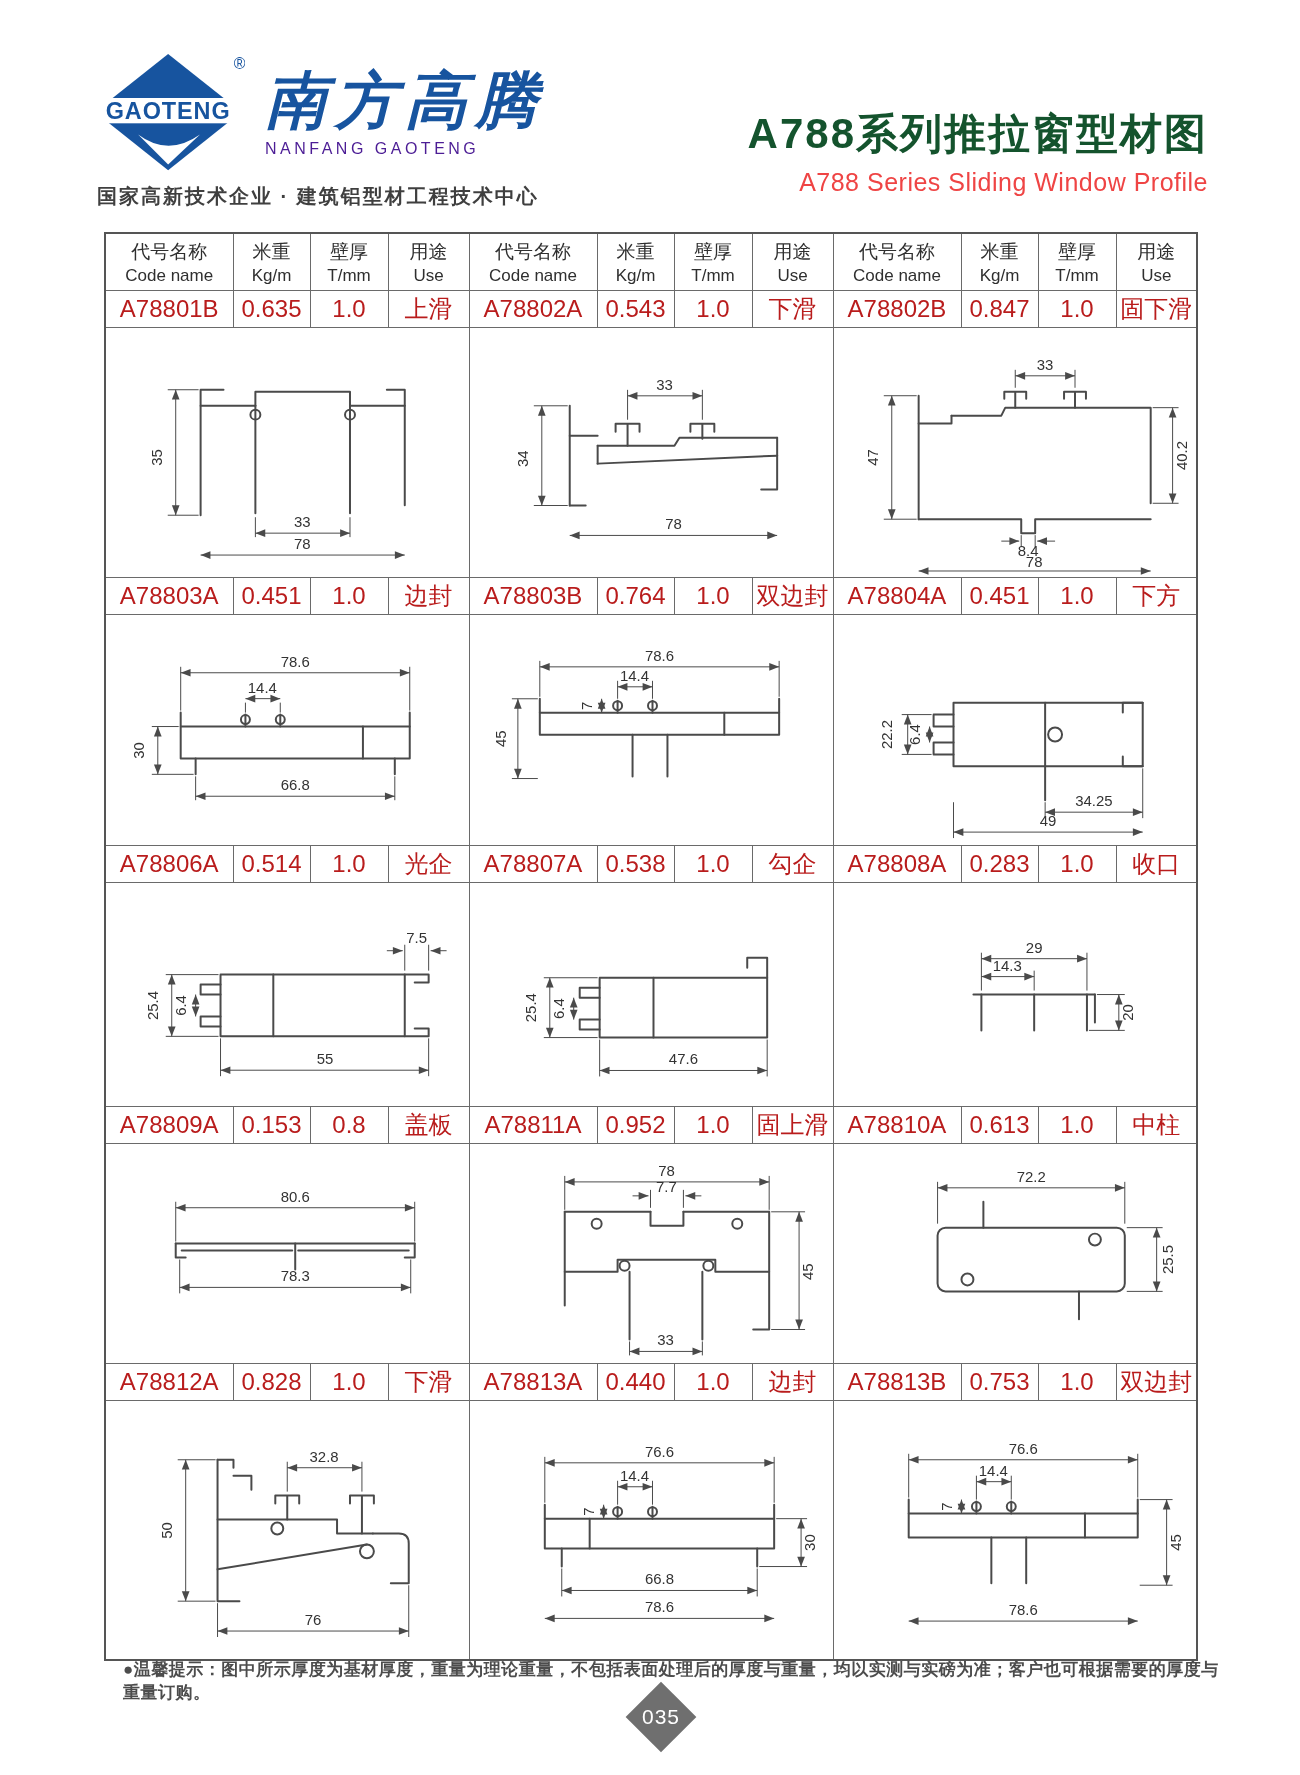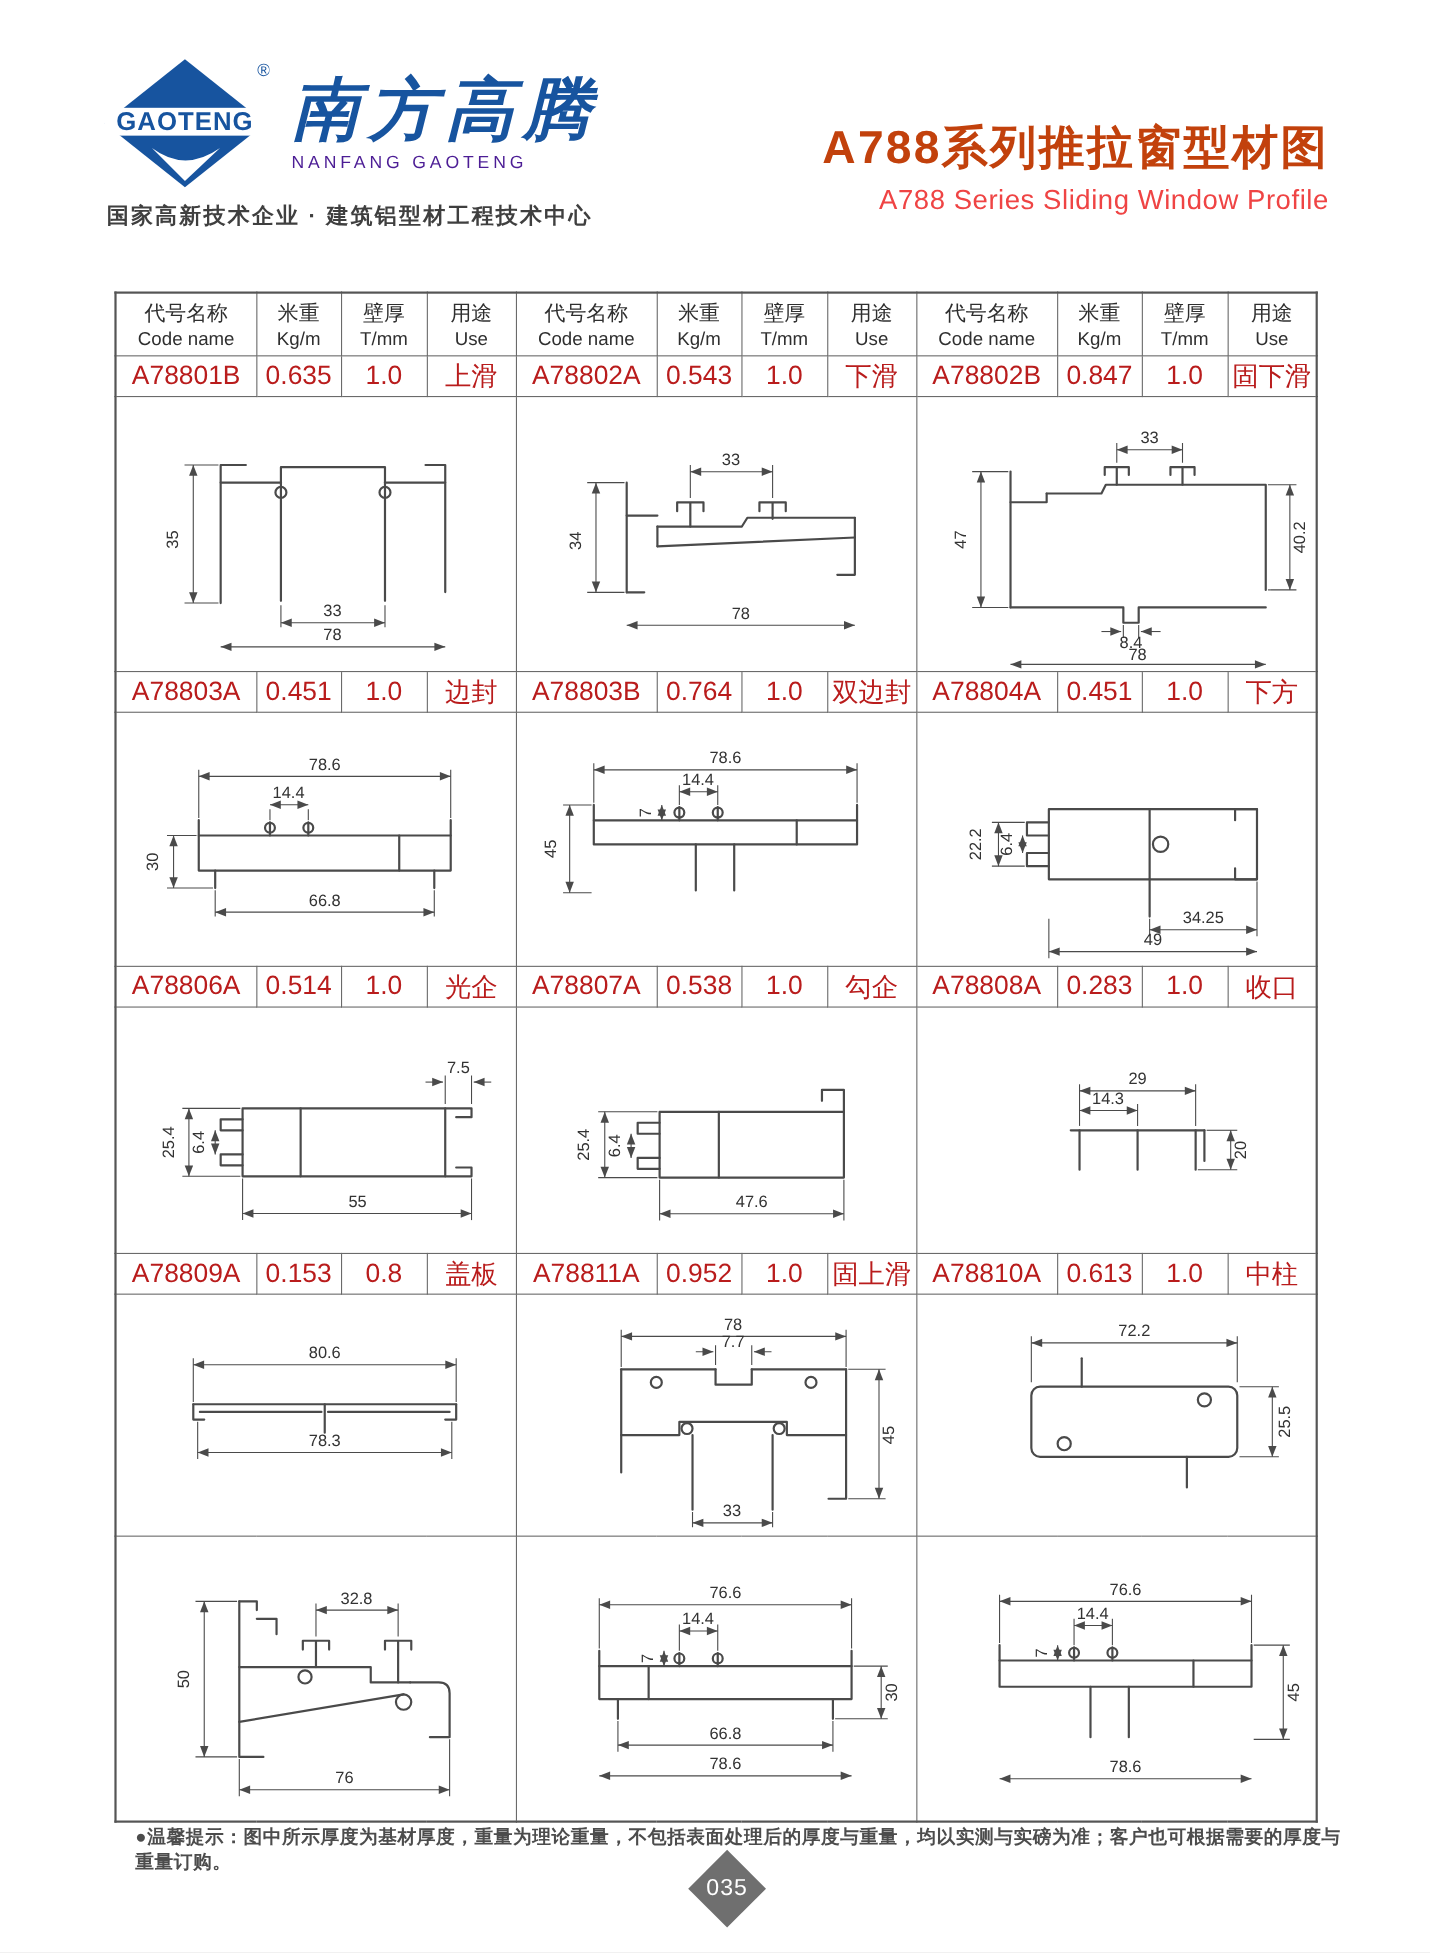--- a/index.html
+++ b/index.html
@@ -5,25 +5,25 @@
   html,body{margin:0;padding:0;background:#e8e8e8;}
   .page{position:relative;width:1300px;height:1775px;background:#ffffff;overflow:hidden;
         font-family:"Liberation Sans","DejaVu Sans",sans-serif;color:#333;}
   
   .brand{position:absolute;left:95px;top:50px;display:flex;align-items:center;gap:20px;}
   .brand-text{display:flex;flex-direction:column;}
   .brand-cn{font-size:62px;font-weight:bold;color:#17549f;letter-spacing:8px;line-height:1.05;font-style:italic;}
   .brand-en{font-size:16px;font-weight:normal;color:#4c1d95;letter-spacing:3.5px;margin-top:6px;}
   .tagline{position:absolute;left:97px;top:183px;font-size:20px;font-weight:bold;color:#3f3f3f;letter-spacing:2px;}
   .titles{position:absolute;right:92px;top:106px;text-align:right;}
-  .title-cn{font-size:42px;font-weight:bold;color:#c2410c;letter-spacing:2px;}
+  .title-cn{font-size:42px;font-weight:bold;color:#14532d;letter-spacing:2px;}
   .title-en{font-size:25px;color:#ef4444;margin-top:6px;letter-spacing:0.5px;}
   
   table.profiles{position:absolute;left:104px;top:232px;width:1092px;border-collapse:collapse;table-layout:fixed;
-                 border:2px solid #555;margin-top:33px;}
+                 border:2px solid #555;}
   table.profiles th,table.profiles td{border:1px solid #6a6a6a;padding:0;text-align:center;vertical-align:middle;}
   .hrow th{height:56px;font-weight:normal;}
   .hrow .cn{font-size:19px;color:#2f2f2f;}
   .hrow .en{font-size:17px;color:#2f2f2f;margin-top:1px;}
   .hrow th{border-bottom:2px solid #555;}
   .crow td{height:36px;font-size:24px;color:#b91c1c;border-top:2px solid #555;}
   td.draw{padding:0;}
   td.draw svg{display:block;width:100%;height:100%;}
   
   .pp path,.pp circle,.pp rect{stroke:#4a4a4a;stroke-width:2;fill:none;stroke-linejoin:round;stroke-linecap:round;}
@@ -506,20 +506,34 @@
           <line class="xl" x1="294" y1="84" x2="330" y2="84"></line>
               <line class="xl" x1="294" y1="148" x2="330" y2="148"></line>
           <line class="dl" x1="104" y1="44" x2="292" y2="44"></line>
           <line class="dl" x1="324" y1="84" x2="324" y2="148"></line>
           <text class="dt" x="198" y="38">72.2</text>
           <text class="dt" x="340" y="116" transform="rotate(-90 340 116)">25.5</text>
         </svg>
       </td>
     </tr>
 
+    <tr class="crow">
+      <td>A78812A</td>
+      <td>0.828</td>
+      <td>1.0</td>
+      <td>下滑</td>
+      <td>A78813A</td>
+      <td>0.440</td>
+      <td>1.0</td>
+      <td>边封</td>
+      <td>A78813B</td>
+      <td>0.753</td>
+      <td>1.0</td>
+      <td>双边封</td>
+    </tr>
 
     <tr style="height:258px">
       <td class="draw" colspan="4">
         <svg viewBox="0 0 364 258">
           <g class="pp">
             <path d="M112,58 H128 V66"></path>
                 <path d="M128,74 H146 V88"></path>
             <path d="M112,58 V200 H134"></path>
             <path d="M112,118 H232 V132 H268"></path>
             <circle cx="172" cy="127" r="6"></circle>

